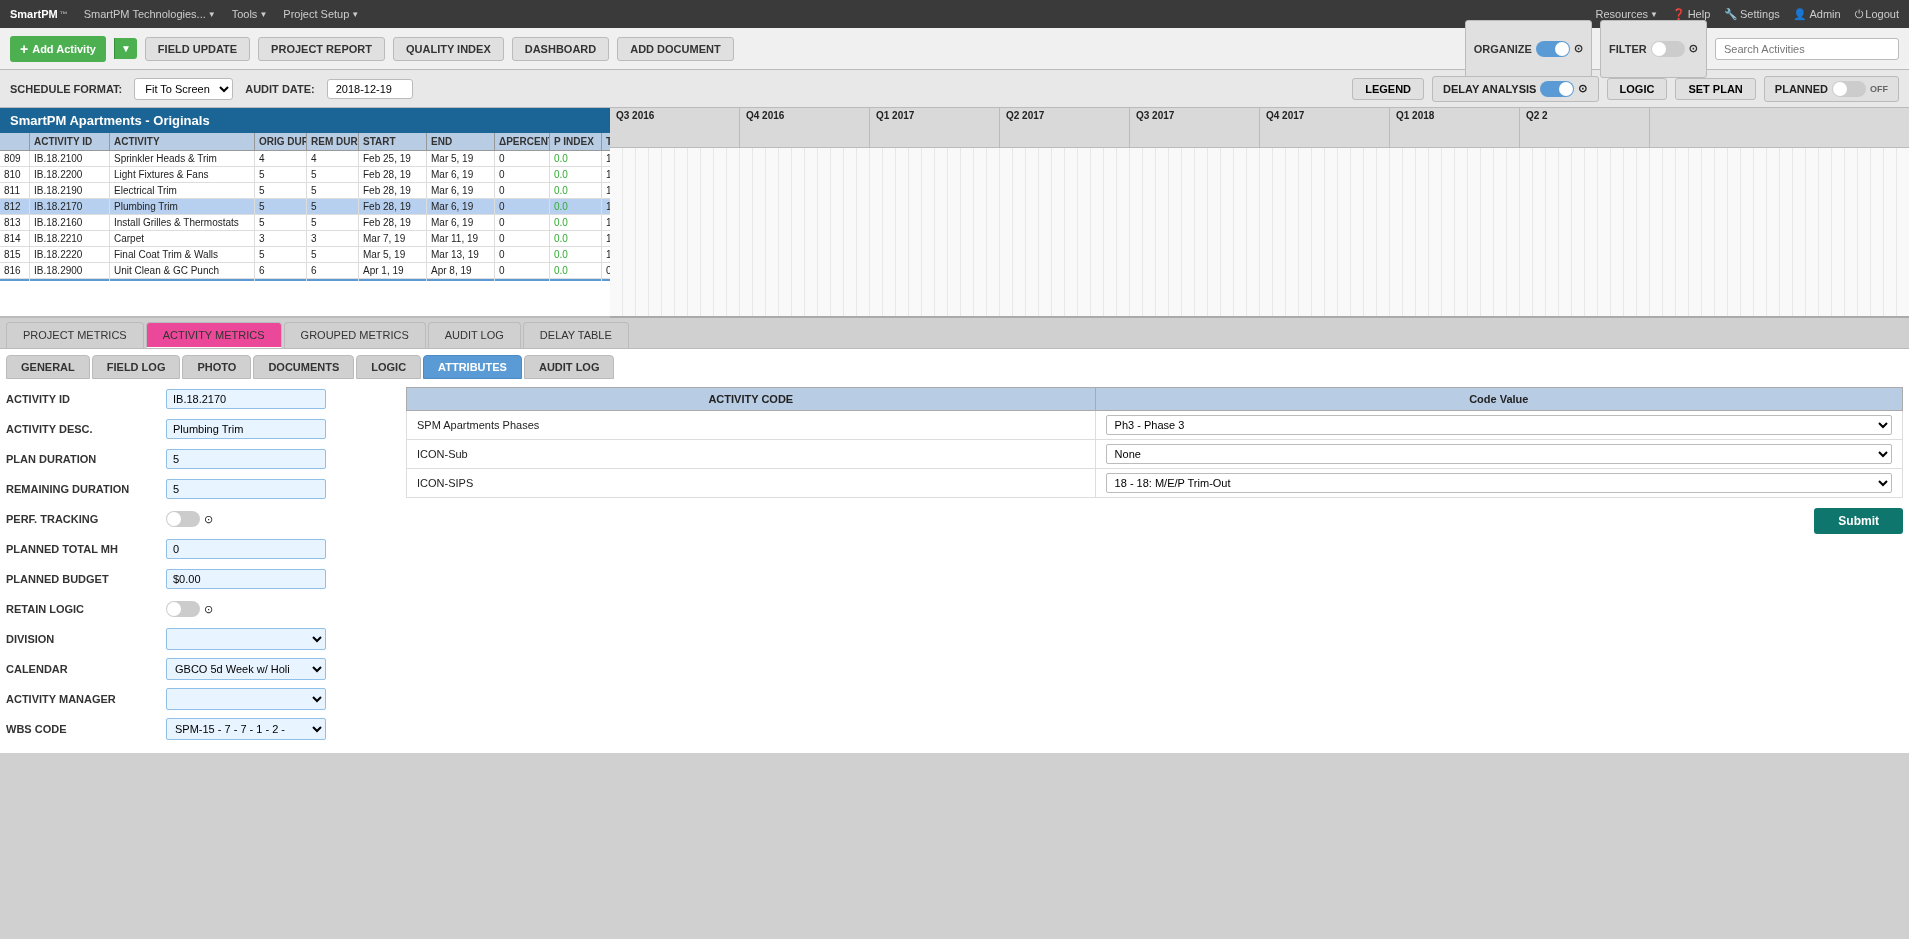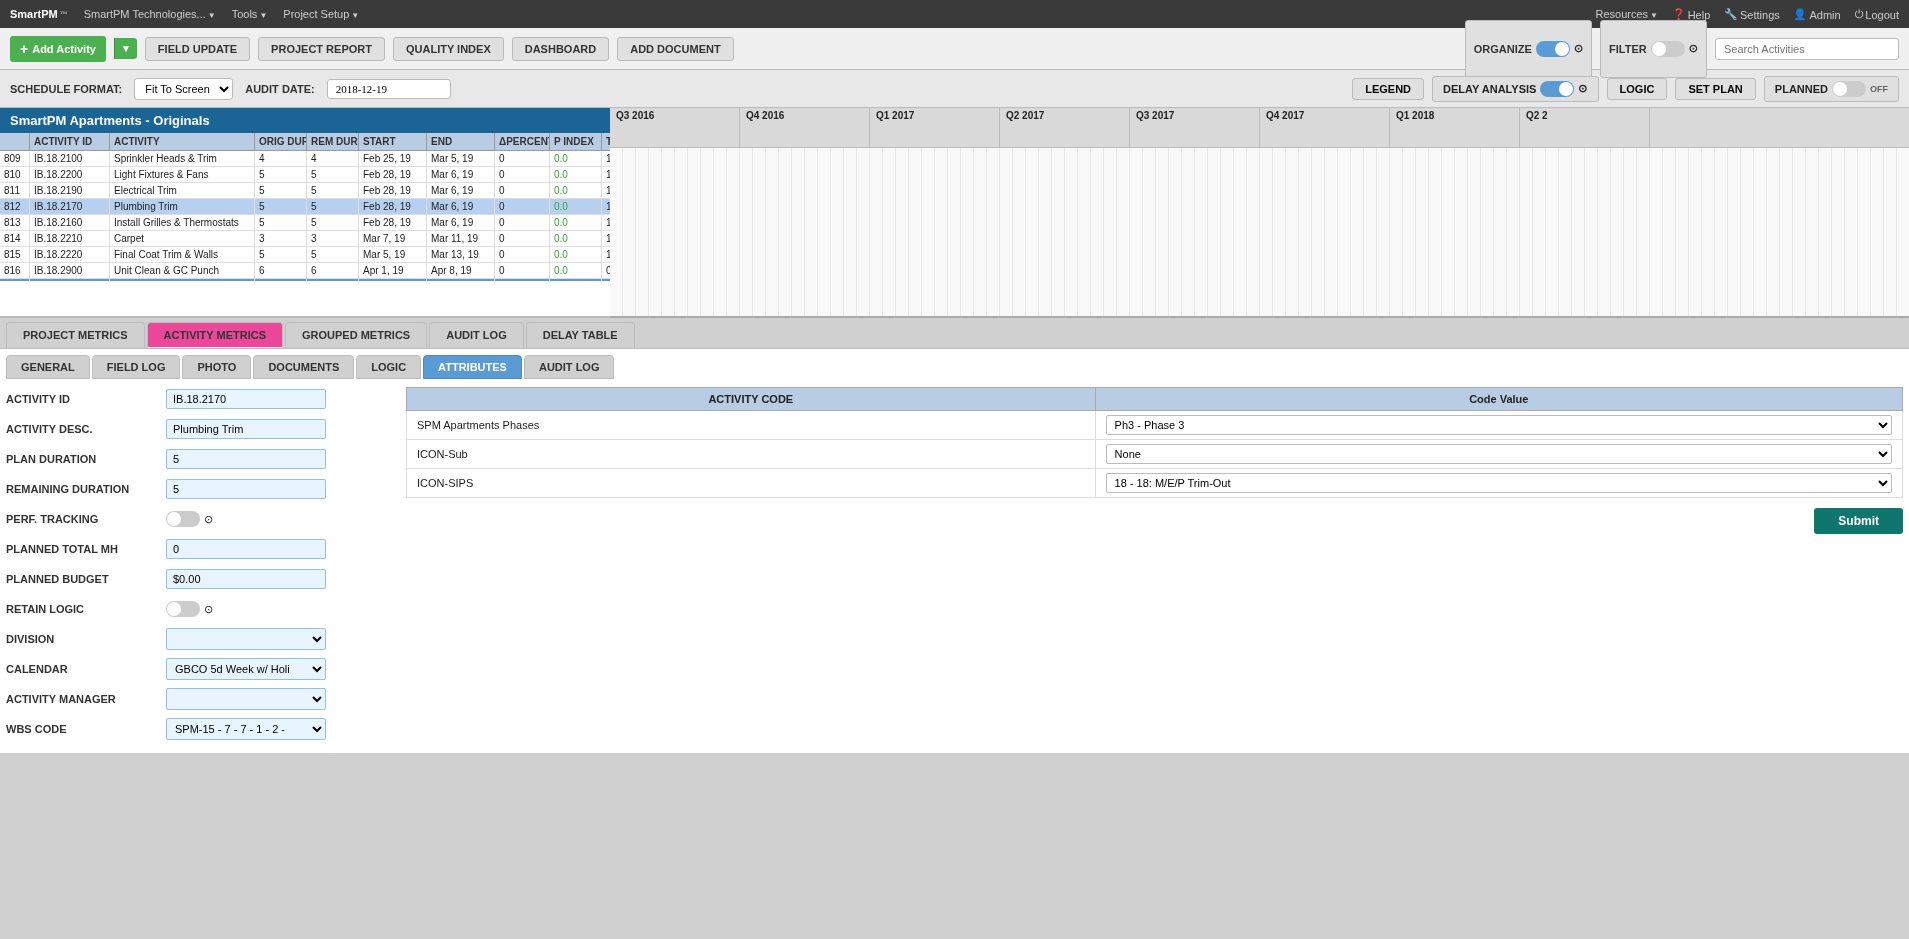--- a/index.html
+++ b/index.html
@@ -12,21 +12,21 @@
       display: flex;
       align-items: center;
       height: 28px;
       padding: 0 10px;
       justify-content: space-between;
     }
     .top-nav-left { display: flex; align-items: center; gap: 16px; }
     .top-nav-right { display: flex; align-items: center; gap: 14px; }
     .brand { color: #fff; font-size: 15px; font-weight: bold; display: flex; align-items: center; gap: 2px; }
     .brand sup { font-size: 8px; color: #aaa; }
-    .nav-item { display: flex; align-items: flex-end; gap: 2px; cursor: pointer; color: #ccc; }
+    .nav-item { display: flex; align-items: center; gap: 2px; cursor: pointer; color: #ccc; }
     .chevron { font-size: 8px; }
 
     
     .toolbar {
       background: #f0f0f0;
       border-bottom: 1px solid #bbb;
       display: flex;
       align-items: center;
       height: 42px;
       padding: 0 10px;
@@ -130,22 +130,21 @@
       font-size: 11px;
       background: #fff;
     }
     .audit-label { font-weight: bold; font-size: 11px; color: #333; }
     .audit-input {
       border: 1px solid #bbb;
       border-radius: 3px;
       padding: 3px 8px;
       font-size: 11px;
       background: #fff;
-      width: 124px;
-      font-family: Liberation Serif, serif;
+      width: 86px;
     }
     .schedule-bar-right { margin-left: auto; display: flex; align-items: center; gap: 8px; }
     .legend-btn {
       background: #e0e0e0;
       border: 1px solid #bbb;
       border-radius: 3px;
       padding: 4px 12px;
       cursor: pointer;
       font-size: 11px;
       font-weight: bold;
@@ -265,21 +264,21 @@
       border-bottom: 1px solid #bbb;
       padding: 0 6px;
       padding-top: 4px;
       gap: 2px;
     }
     .tab {
       padding: 6px 16px;
       cursor: pointer;
       border-radius: 4px 4px 0 0;
       font-size: 11px;
-      font-weight: bold;
+      font-weight: normal;
       background: #d0d0d0;
       border: 1px solid #bbb;
       border-bottom: none;
       color: #333;
     }
     .tab.active {
       background: #ec4899;
       color: #333;
       border-bottom: 1px solid #fff;
     }

